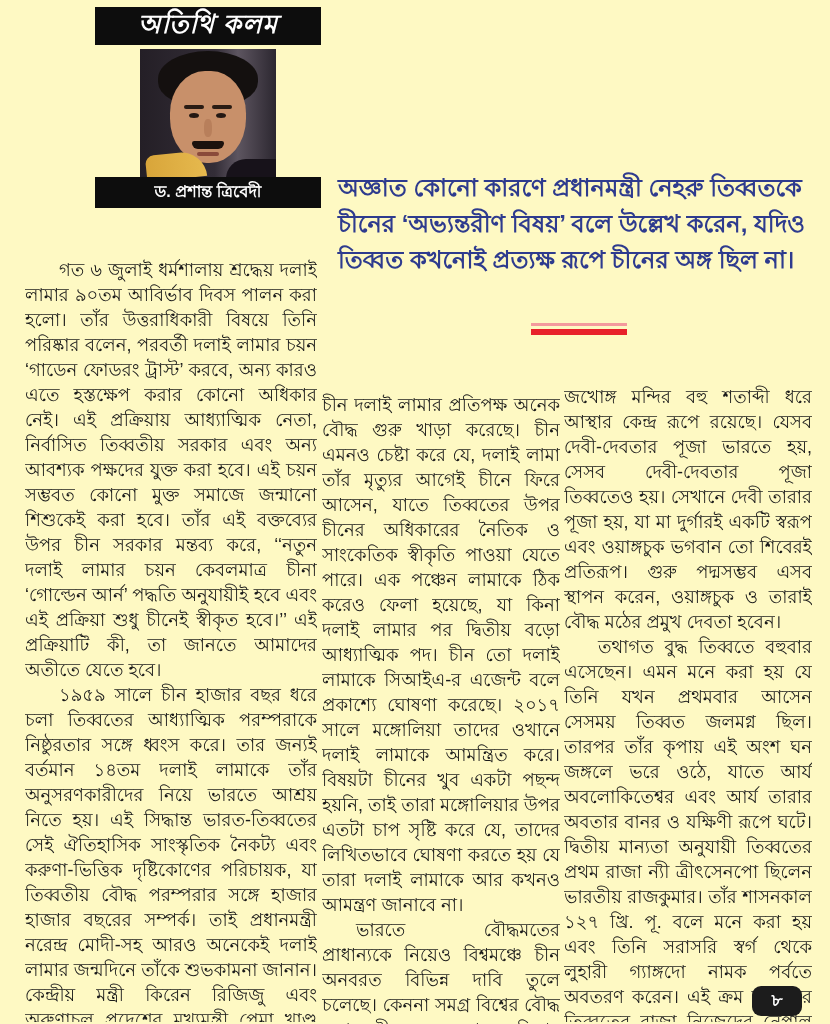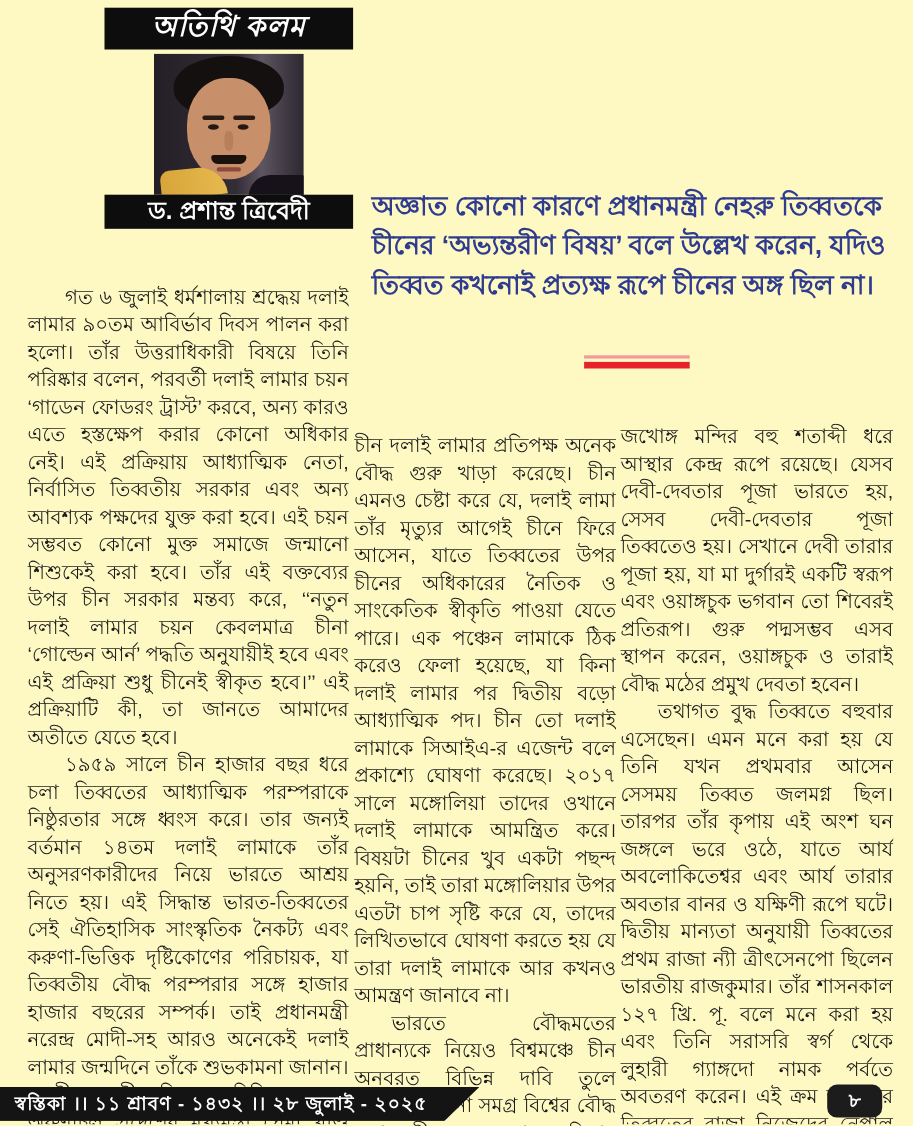--- a/index.html
+++ b/index.html
@@ -18,21 +18,21 @@
     position:absolute;left:95px;top:7px;width:226px;height:38px;
     background:#0d0d0d;color:#ffffff;
     display:flex;align-items:center;justify-content:center;
     font-size:26px;font-weight:bold;font-style:italic;
     letter-spacing:1px;
   }
   .author-plate{
     position:absolute;left:95px;top:177px;width:226px;height:31px;
     background:#0d0d0d;color:#ffffff;
     display:flex;align-items:center;justify-content:center;
-    font-size:22px;font-weight:bold;
+    font-size:16px;font-weight:bold;
   }
   
   .author-photo{
     position:absolute;left:140px;top:49px;width:136px;height:128px;
     background:linear-gradient(90deg,#241f26 0%,#332d37 55%,#5d5560 72%,#2c2730 100%);
     overflow:hidden;
   }
   .photo-hair{
     position:absolute;left:18px;top:2px;width:100px;height:56px;
     background:#14100f;border-radius:50% 50% 45% 45%;
@@ -149,18 +149,15 @@
     <p class="para">চীন দলাই লামার প্রতিপক্ষ অনেক বৌদ্ধ গুরু খাড়া করেছে। চীন এমনও চেষ্টা করে যে, দলাই লামা তাঁর মৃত্যুর আগেই চীনে ফিরে আসেন, যাতে তিব্বতের উপর চীনের অধিকারের নৈতিক ও সাংকেতিক স্বীকৃতি পাওয়া যেতে পারে। এক পঞ্চেন লামাকে ঠিক করেও ফেলা হয়েছে, যা কিনা দলাই লামার পর দ্বিতীয় বড়ো আধ্যাত্মিক পদ। চীন তো দলাই লামাকে সিআইএ-র এজেন্ট বলে প্রকাশ্যে ঘোষণা করেছে। ২০১৭ সালে মঙ্গোলিয়া তাদের ওখানে দলাই লামাকে আমন্ত্রিত করে। বিষয়টা চীনের খুব একটা পছন্দ হয়নি, তাই তারা মঙ্গোলিয়ার উপর এতটা চাপ সৃষ্টি করে যে, তাদের লিখিতভাবে ঘোষণা করতে হয় যে তারা দলাই লামাকে আর কখনও আমন্ত্রণ জানাবে না।</p>
     <p class="para indent">ভারতে বৌদ্ধমতের প্রাধান্যকে নিয়েও বিশ্বমঞ্চে চীন অনবরত বিভিন্ন দাবি তুলে চলেছে। কেননা সমগ্র বিশ্বের বৌদ্ধ মতাবলম্বীদের জন্য ভারতে বিশেষ স্থান রয়েছে। এই কারণে চীন ২০০৫ থেকে বৌদ্ধ কার্ড খেলছে। ২০০৬ থেকে চীন বহুবার ‘বিশ্ব বৌদ্ধ মঞ্চ’-এর আয়োজন করেছে। তাতে সারা বিশ্বের বৌদ্ধ মতাবলম্বীদের আহ্বান করা হয়। তিব্বতের বৌদ্ধ পরম্পরার শিকড় ভারতের মাটিতে গভীরভাবে প্রোথিত। সংস্কৃতিগতভাবেও দুটি দেশের মধ্যে মিল রয়েছে। মানস সরোবর এবং</p>
   </div>
 
   <div class="col col-3">
     <p class="para">জখোঙ্গ মন্দির বহু শতাব্দী ধরে আস্থার কেন্দ্র রূপে রয়েছে। যেসব দেবী-দেবতার পূজা ভারতে হয়, সেসব দেবী-দেবতার পূজা তিব্বতেও হয়। সেখানে দেবী তারার পূজা হয়, যা মা দুর্গারই একটি স্বরূপ এবং ওয়াঙ্গচুক ভগবান তো শিবেরই প্রতিরূপ। গুরু পদ্মসম্ভব এসব স্থাপন করেন, ওয়াঙ্গচুক ও তারাই বৌদ্ধ মঠের প্রমুখ দেবতা হবেন।</p>
     <p class="para indent">তথাগত বুদ্ধ তিব্বতে বহুবার এসেছেন। এমন মনে করা হয় যে তিনি যখন প্রথমবার আসেন সেসময় তিব্বত জলমগ্ন ছিল। তারপর তাঁর কৃপায় এই অংশ ঘন জঙ্গলে ভরে ওঠে, যাতে আর্য অবলোকিতেশ্বর এবং আর্য তারার অবতার বানর ও যক্ষিণী রূপে ঘটে। দ্বিতীয় মান্যতা অনুযায়ী তিব্বতের প্রথম রাজা ন্যী ত্রীৎসেনপো ছিলেন ভারতীয় রাজকুমার। তাঁর শাসনকাল ১২৭ খ্রি. পূ. বলে মনে করা হয় এবং তিনি সরাসরি স্বর্গ থেকে লুহারী গ্যাঙ্গদো নামক পর্বতে অবতরণ করেন। এই ক্রম অনুসারে তিব্বতের রাজা নিজেদের নেপাল ও বৈশালীর লিচ্ছবী বংশের (তথাগত বুদ্ধের বংশ) সঙ্গে সম্পর্ক যুক্ত করার চেষ্টা করতেন।</p>
 
   </div>
 
-  <div class="issue-bar">
-    <span>স্বস্তিকা ।। ১১ শ্রাবণ - ১৪৩২ ।। ২৮ জুলাই - ২০২৫</span>
-  </div>
   <div class="page-number">৮</div>
 
 </div>
 
 </body></html>

